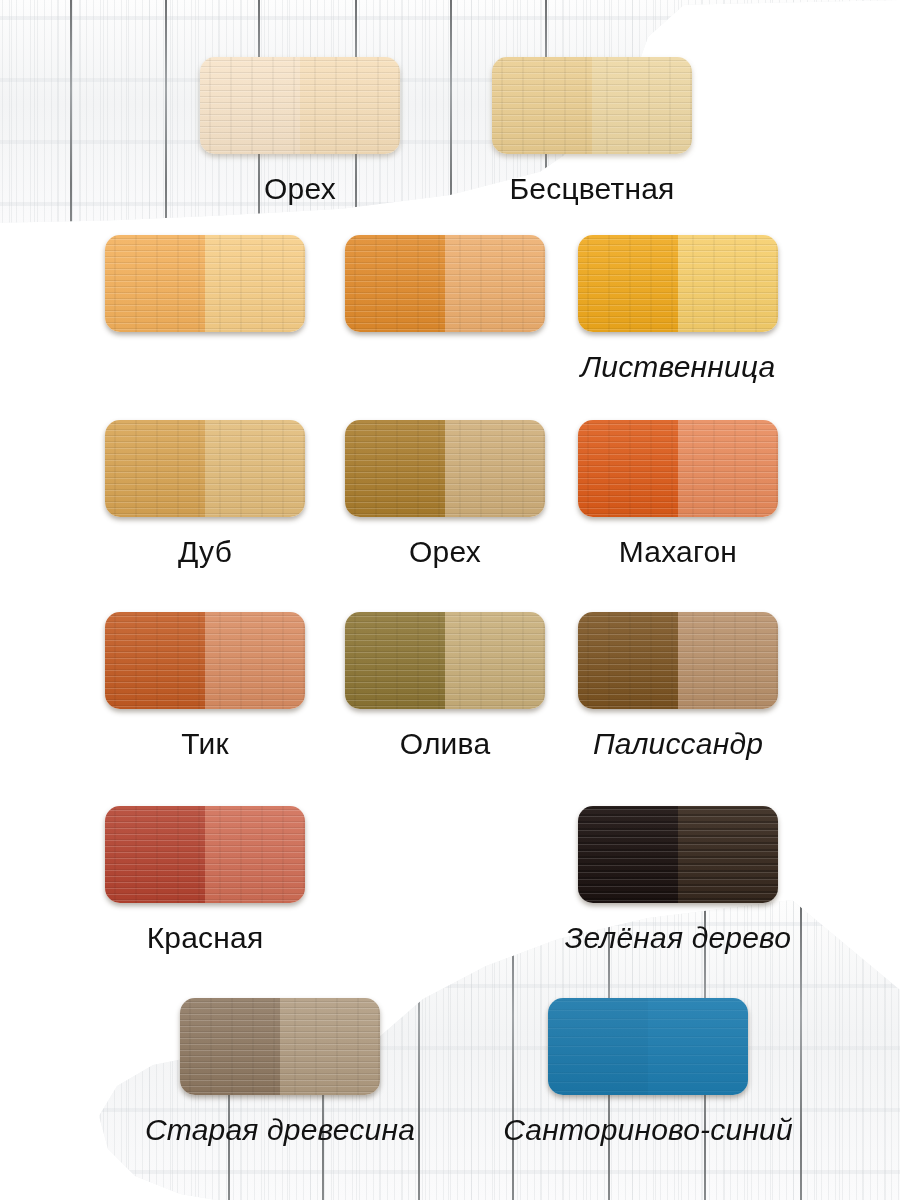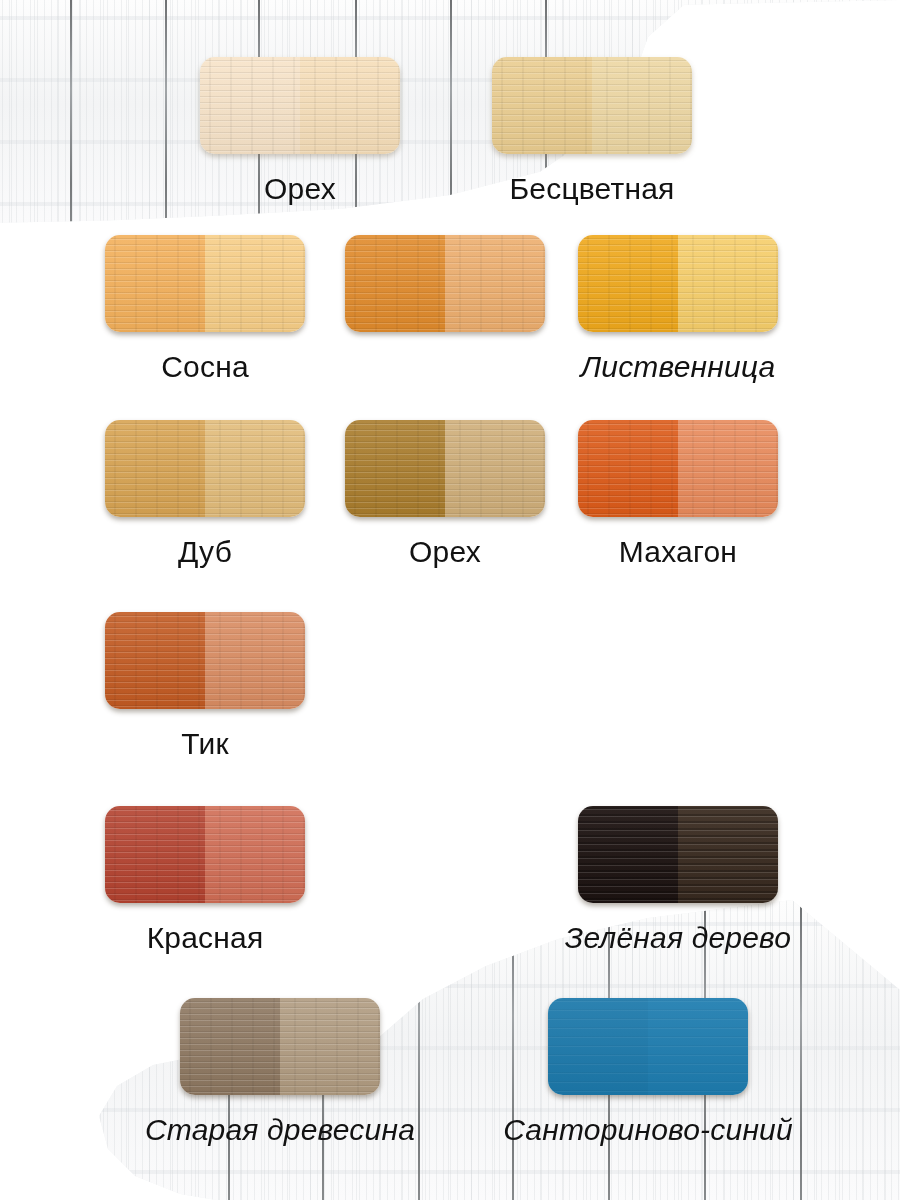--- a/index.html
+++ b/index.html
@@ -164,21 +164,20 @@
       </div>
       <div class="label">Бесцветная</div>
     </div>
 
     <div class="cell" style="left:105px;top:235px">
       <div class="swatch">
         <div class="half l" style="background: rgb(243, 176, 91);"></div>
         <div class="half r" style="background: rgb(247, 206, 135);"></div>
         <div class="grain"></div>
       </div>
-      <div class="label">Сосна</div>
     </div>
 
     <div class="cell" style="left:345px;top:235px">
       <div class="swatch">
         <div class="half l" style="background: rgb(224, 138, 43);"></div>
         <div class="half r" style="background: rgb(237, 174, 110);"></div>
         <div class="grain"></div>
       </div>
     </div>
 
@@ -220,21 +219,37 @@
 
     <div class="cell" style="left:105px;top:612px">
       <div class="swatch">
         <div class="half l" style="background: rgb(194, 90, 34);"></div>
         <div class="half r" style="background: rgb(217, 140, 98);"></div>
         <div class="grain"></div>
       </div>
       <div class="label">Тик</div>
     </div>
 
-
+    <div class="cell" style="left:345px;top:612px">
+      <div class="swatch">
+        <div class="half l" style="background: rgb(139, 116, 51);"></div>
+        <div class="half r" style="background: rgb(200, 174, 121);"></div>
+        <div class="grain"></div>
+      </div>
+      <div class="label">Олива</div>
+    </div>
+
+    <div class="cell wide" style="left:578px;top:612px">
+      <div class="swatch" style="margin-left:70px">
+        <div class="half l" style="background: rgb(122, 82, 32);"></div>
+        <div class="half r" style="background: rgb(184, 144, 106);"></div>
+        <div class="grain"></div>
+      </div>
+      <div class="label">Палиссандр</div>
+    </div>
 
     <div class="cell" style="left:105px;top:806px">
       <div class="swatch">
         <div class="half l" style="background: rgb(179, 66, 47);"></div>
         <div class="half r" style="background: rgb(208, 109, 85);"></div>
         <div class="grain"></div>
       </div>
       <div class="label">Красная</div>
     </div>
 

